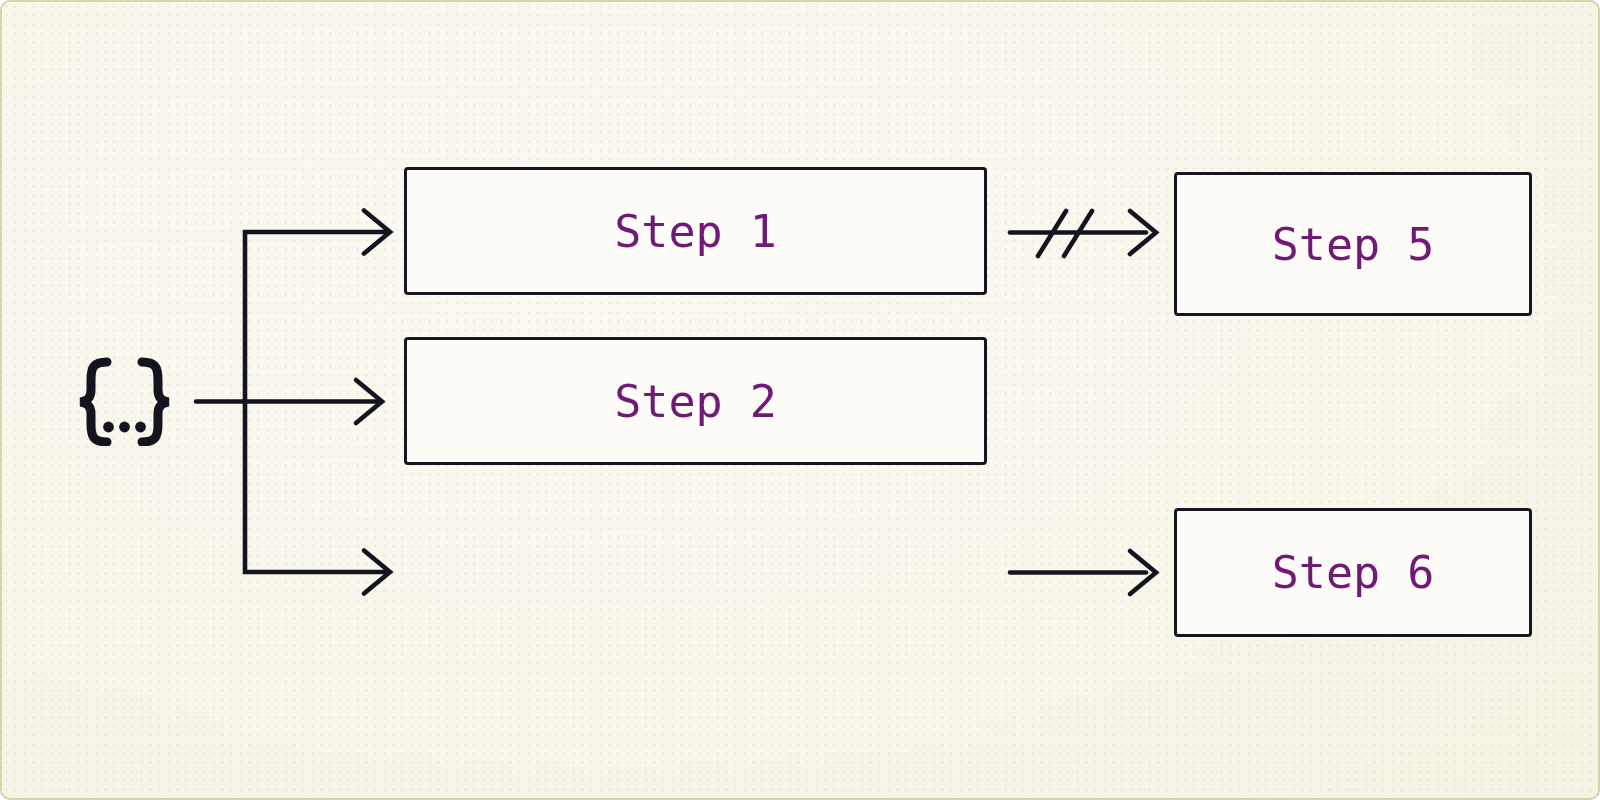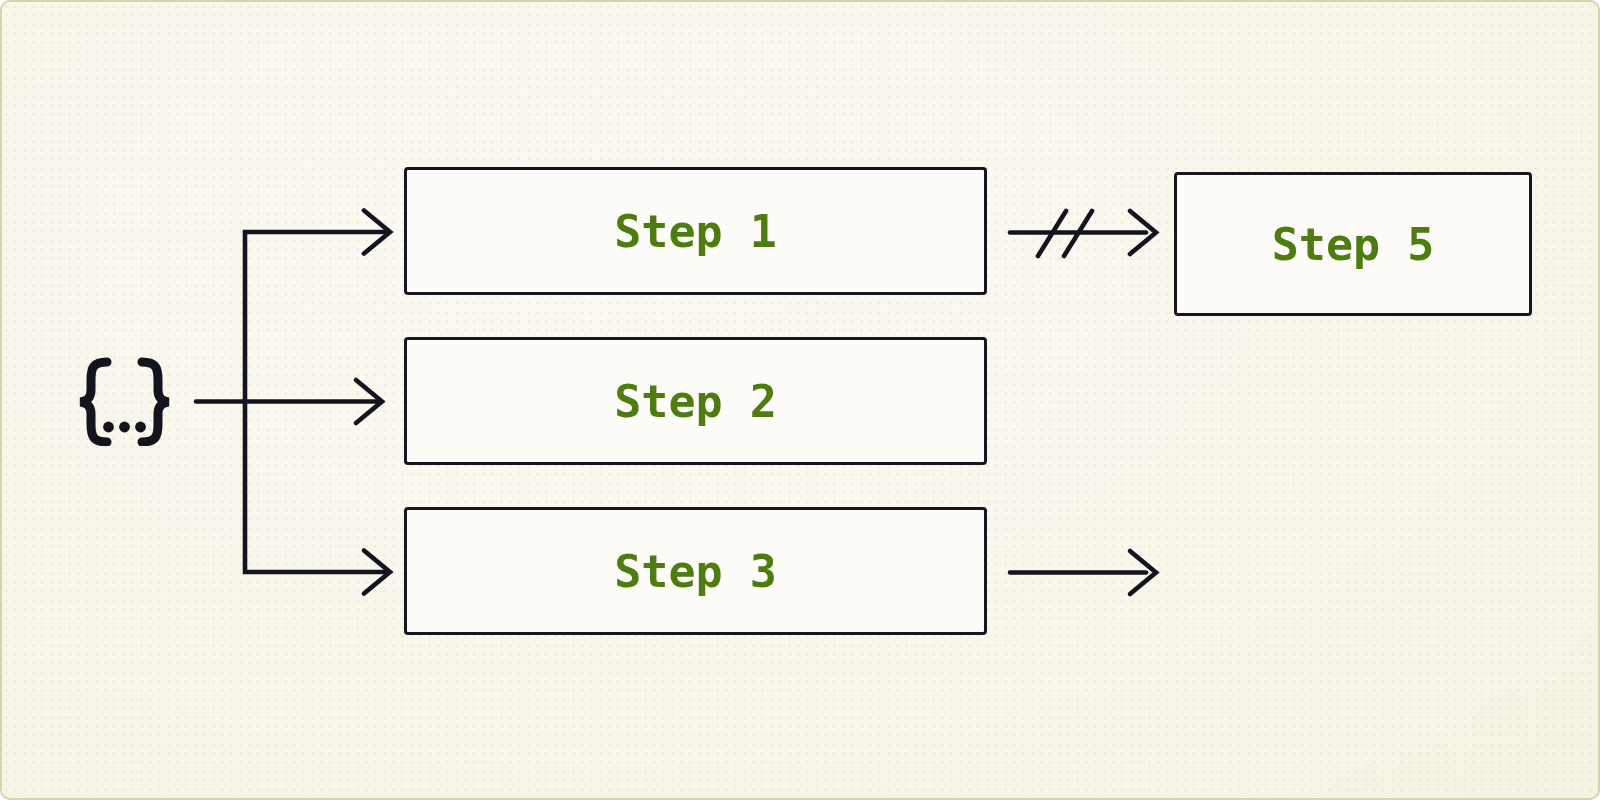--- a/index.html
+++ b/index.html
@@ -56,24 +56,24 @@
     background: #fdfcf9;
     border: 3px solid #15161f;
     border-radius: 4px;
     display: flex;
     flex-direction: column;
     align-items: center;
     justify-content: center;
     gap: 6px;
   }
   .node .title {
-    font-weight: bold;
+    font-weight: normal;
     font-size: 45px;
     line-height: 1;
-    color: #4d7c0f;
+    color: #701a75;
     white-space: pre;
   }
   .node .subtitle {
     font-weight: normal;
     font-size: 28px;
     line-height: 1;
     color: #95949c;
     white-space: pre;
   }
   #node-step1 { left: 402px; top: 165px; width: 583px; height: 128px; }
@@ -122,22 +122,22 @@
   </svg>
 
   <div class="node" id="node-step1">
     <span class="title">Step 1</span>
   </div>
 
   <div class="node" id="node-step2">
     <span class="title">Step 2</span>
   </div>
 
-  <div class="node" id="node-step3">
-    <span class="title">Step 3</span>
-  </div>
 
   <div class="node" id="node-step5">
     <span class="title">Step 5</span>
   </div>
 
+  <div class="node" id="node-step6">
+    <span class="title">Step 6</span>
+  </div>
 
 </div>
 
 </body></html>

